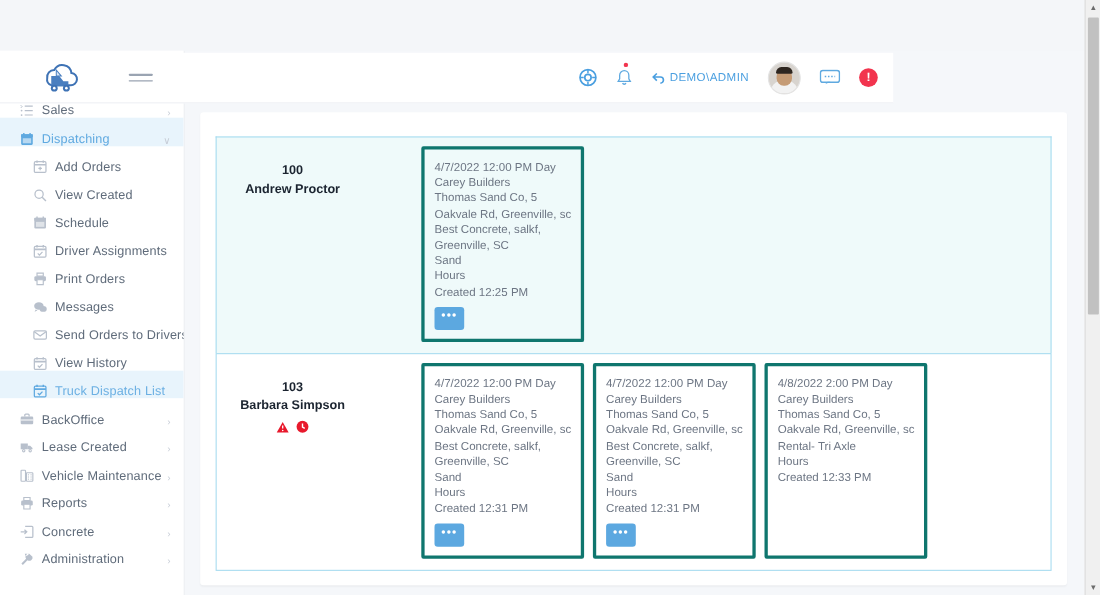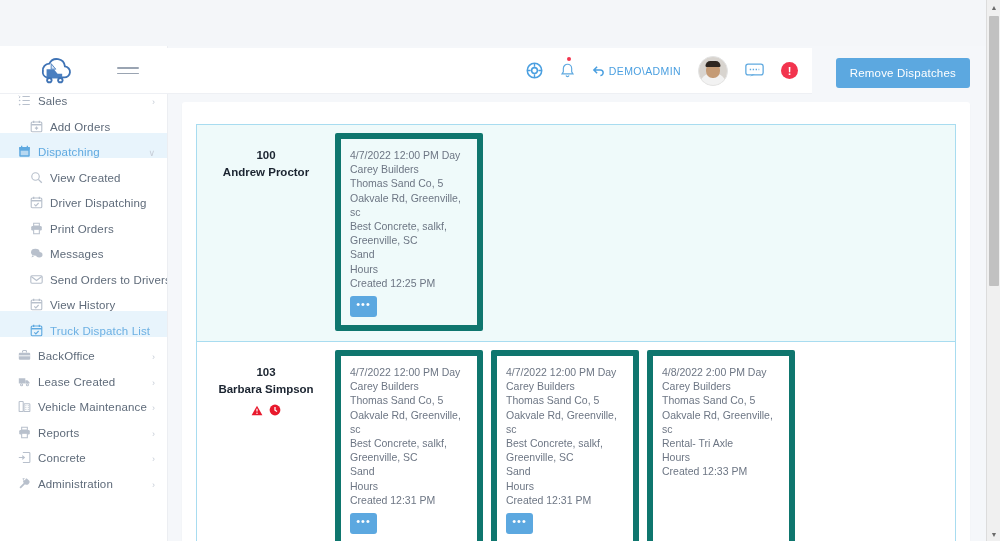--- a/index.html
+++ b/index.html
@@ -118,35 +118,36 @@
   .select-chev {
     position: absolute; right: 10px; top: 50%; transform: translateY(-50%);
     color: #8e98a6; font-size: 10px; pointer-events: none;
   }
 
   
   .rows { border-top: 0; }
   .drow {
     display: flex; border: 1px solid #a8dcf0; border-bottom: none;
     min-height: 148px;
+    gap: 48px;
   }
   .drow:last-child { border-bottom: 1px solid #a8dcf0; }
   .drow.shaded { background: #effafa; }
   .drow.plain { background: #ffffff; }
   .driver-cell {
     width: 138px; flex: 0 0 138px; display: flex; flex-direction: column;
     align-items: center; justify-content: flex-start; padding-top: 22px;
     text-align: center;
   }
   .driver-num { font-size: 11.5px; font-weight: bold; color: #1b2430; line-height: 1.5; }
   .driver-name { font-size: 11.5px; font-weight: bold; color: #1b2430; line-height: 1.5; }
   .alerts { display: flex; gap: 6px; margin-top: 3px; align-items: center; }
   .tickets { display: flex; gap: 8px; padding: 8px 0 10px 0; flex: 1; }
   .ticket {
-    width: 148px; flex: 0 0 148px; border: 6px solid #0f766e; border-radius: 2px;
+    width: 148px; flex: 0 0 148px; border: 3px solid #0f766e; border-radius: 2px;
     background: transparent; padding: 9px 8px 8px 9px;
   }
   .ticket p { font-size: 10.5px; color: #6d7684; line-height: 14.2px; }
   .dots-btn {
     margin-top: 6px; width: 27px; height: 21px; border-radius: 3px;
     background: #5ca8e0; border: none; cursor: pointer;
     display: flex; align-items: center; justify-content: center;
     color: #fff; font-size: 11px; line-height: 1; letter-spacing: 1px;
     padding-bottom: 4px;
   }
@@ -251,62 +252,73 @@
             <svg width="13" height="13" viewBox="0 0 16 16">
               <path d="M5.5 3 h9 M5.5 8 h9 M5.5 13 h9" stroke="#b8c0cc" stroke-width="1.3"></path>
               <path d="M1 2 l1.6 1.6 L1.2 5" fill="none" stroke="#b8c0cc" stroke-width="1.1"></path>
               <circle cx="2" cy="8" r="1" fill="#b8c0cc"></circle>
               <circle cx="2" cy="13" r="1" fill="#b8c0cc"></circle>
             </svg>
           </span>
           <span class="nv-label">Sales</span>
           <span class="nv-chev">›</span>
         </div>
+        <div class="nav-item active">
+          <span class="nv-ico">
+            <svg width="13" height="13" viewBox="0 0 16 16">
+              <rect x="1.5" y="2.5" width="13" height="12" rx="1.3" fill="#5fa9e0"></rect>
+              <rect x="1.5" y="2.5" width="13" height="3.2" fill="#5fa9e0"></rect>
+              <path d="M4.5 1 v2.5 M11.5 1 v2.5" stroke="#5fa9e0" stroke-width="1.6"></path>
+              <rect x="3.3" y="7" width="9.4" height="5.6" fill="#ffffff" opacity=".55"></rect>
+            </svg>
+          </span>
+          <span class="nv-label">Dispatching</span>
+          <span class="nv-chev">∨</span>
+        </div>
         <div class="nav-item sub">
           <span class="nv-ico">
             <svg width="13" height="13" viewBox="0 0 16 16">
               <rect x="1.5" y="2.5" width="13" height="12" rx="1.3" fill="none" stroke="#b8c0cc" stroke-width="1.4"></rect>
               <path d="M1.5 5.8 h13" stroke="#b8c0cc" stroke-width="1.8"></path>
               <path d="M4.5 1 v2.6 M11.5 1 v2.6" stroke="#b8c0cc" stroke-width="1.6"></path>
               <path d="M8 8 v4 M6 10 h4" stroke="#b8c0cc" stroke-width="1.4"></path>
             </svg>
           </span>
           <span class="nv-label">Add Orders</span>
         </div>
-        <div class="nav-item active">
-          <span class="nv-ico">
-            <svg width="13" height="13" viewBox="0 0 16 16">
-              <rect x="1.5" y="2.5" width="13" height="12" rx="1.3" fill="#5fa9e0"></rect>
-              <rect x="1.5" y="2.5" width="13" height="3.2" fill="#5fa9e0"></rect>
-              <path d="M4.5 1 v2.5 M11.5 1 v2.5" stroke="#5fa9e0" stroke-width="1.6"></path>
-              <rect x="3.3" y="7" width="9.4" height="5.6" fill="#ffffff" opacity=".55"></rect>
-            </svg>
-          </span>
-          <span class="nv-label">Dispatching</span>
-          <span class="nv-chev">∨</span>
-        </div>
         <div class="nav-item sub">
           <span class="nv-ico">
             <svg width="13" height="13" viewBox="0 0 16 16">
               <circle cx="6.8" cy="6.8" r="4.6" fill="none" stroke="#b8c0cc" stroke-width="1.4"></circle>
               <path d="M10.3 10.3 L14.5 14.5" stroke="#b8c0cc" stroke-width="1.6"></path>
             </svg>
           </span>
           <span class="nv-label">View Created</span>
+        </div>
+        <div class="nav-item sub">
+          <span class="nv-ico">
+            <svg width="13" height="13" viewBox="0 0 16 16">
+              <rect x="1.5" y="2.5" width="13" height="12" rx="1.3" fill="#b8c0cc"></rect>
+              <rect x="1.5" y="2.5" width="13" height="3.2" fill="#b8c0cc"></rect>
+              <path d="M4.5 1 v2.5 M11.5 1 v2.5" stroke="#b8c0cc" stroke-width="1.6"></path>
+              <rect x="3.3" y="7" width="9.4" height="5.6" fill="#ffffff" opacity=".55"></rect>
+            </svg>
+          </span>
+          <span class="nv-label">Schedule</span>
         </div>
         <div class="nav-item sub">
           <span class="nv-ico">
             <svg width="13" height="13" viewBox="0 0 16 16">
               <rect x="1.5" y="2.5" width="13" height="12" rx="1.3" fill="none" stroke="#b8c0cc" stroke-width="1.4"></rect>
               <path d="M1.5 5.8 h13" stroke="#b8c0cc" stroke-width="1.8"></path>
               <path d="M4.5 1 v2.6 M11.5 1 v2.6" stroke="#b8c0cc" stroke-width="1.6"></path>
               <path d="M5.3 10.3 l1.9 1.9 3.4-3.6" fill="none" stroke="#b8c0cc" stroke-width="1.4"></path>
             </svg>
           </span>
-          <span class="nv-label">Driver Dispatching</span>
+          <span class="nv-label">Driver Assignments</span>
         </div>
         <div class="nav-item sub">
           <span class="nv-ico">
             <svg width="13" height="13" viewBox="0 0 16 16">
               <path d="M4.5 1.6 h7 v3.4 h-7z" fill="none" stroke="#b8c0cc" stroke-width="1.3"></path>
               <rect x="1.5" y="5" width="13" height="5.6" rx="1.6" fill="#b8c0cc"></rect>
               <path d="M4.5 9 h7 v5.4 h-7z" fill="#ffffff" stroke="#b8c0cc" stroke-width="1.3"></path>
             </svg>
           </span>
           <span class="nv-label">Print Orders</span>
@@ -420,21 +432,20 @@
         </div>
       </div>
   </div>
 
   <div class="main">
 
     <div class="page-head">
       <div class="page-title">Truck Dispatch List</div>
       <div class="title-div"></div>
       <div class="head-spacer"></div>
-      <button class="btn-primary">Remove Dispatches</button>
     </div>
 
     <div class="card">
 
       <div class="rows" id="rows">
           <div class="drow shaded">
             <div class="driver-cell">
               <div class="driver-num">100</div>
               <div class="driver-name">Andrew Proctor</div>
             </div>

